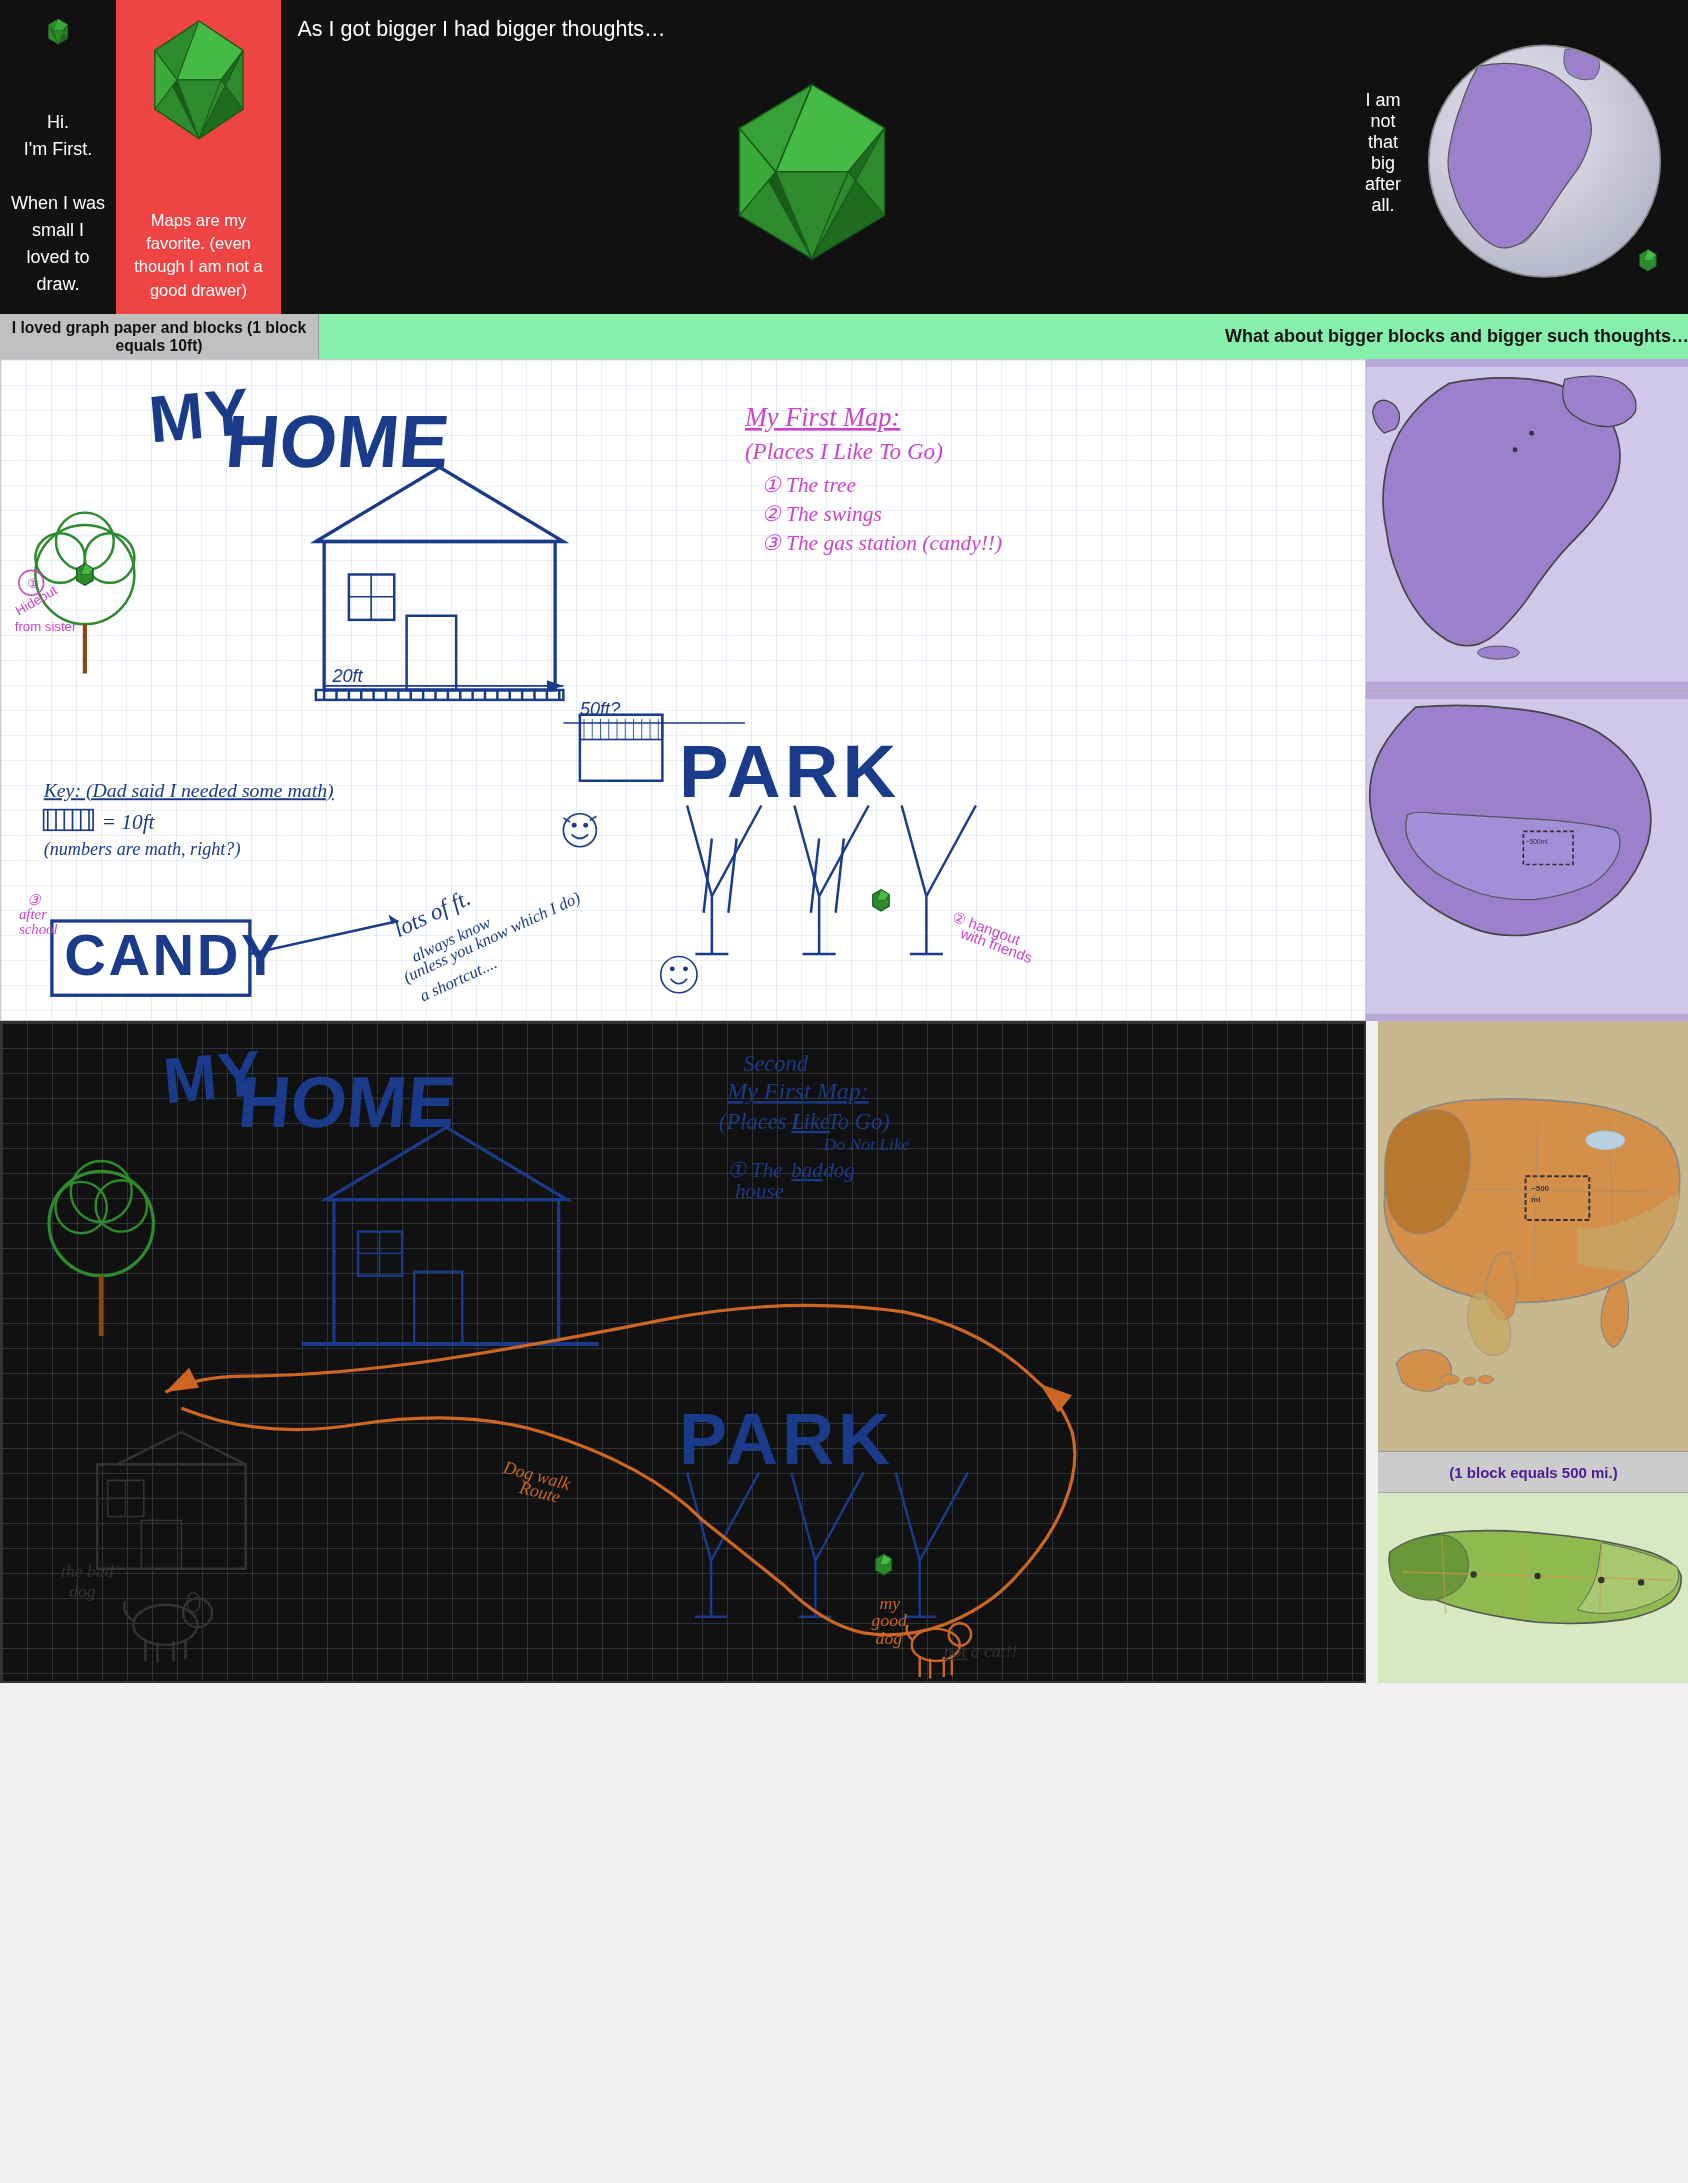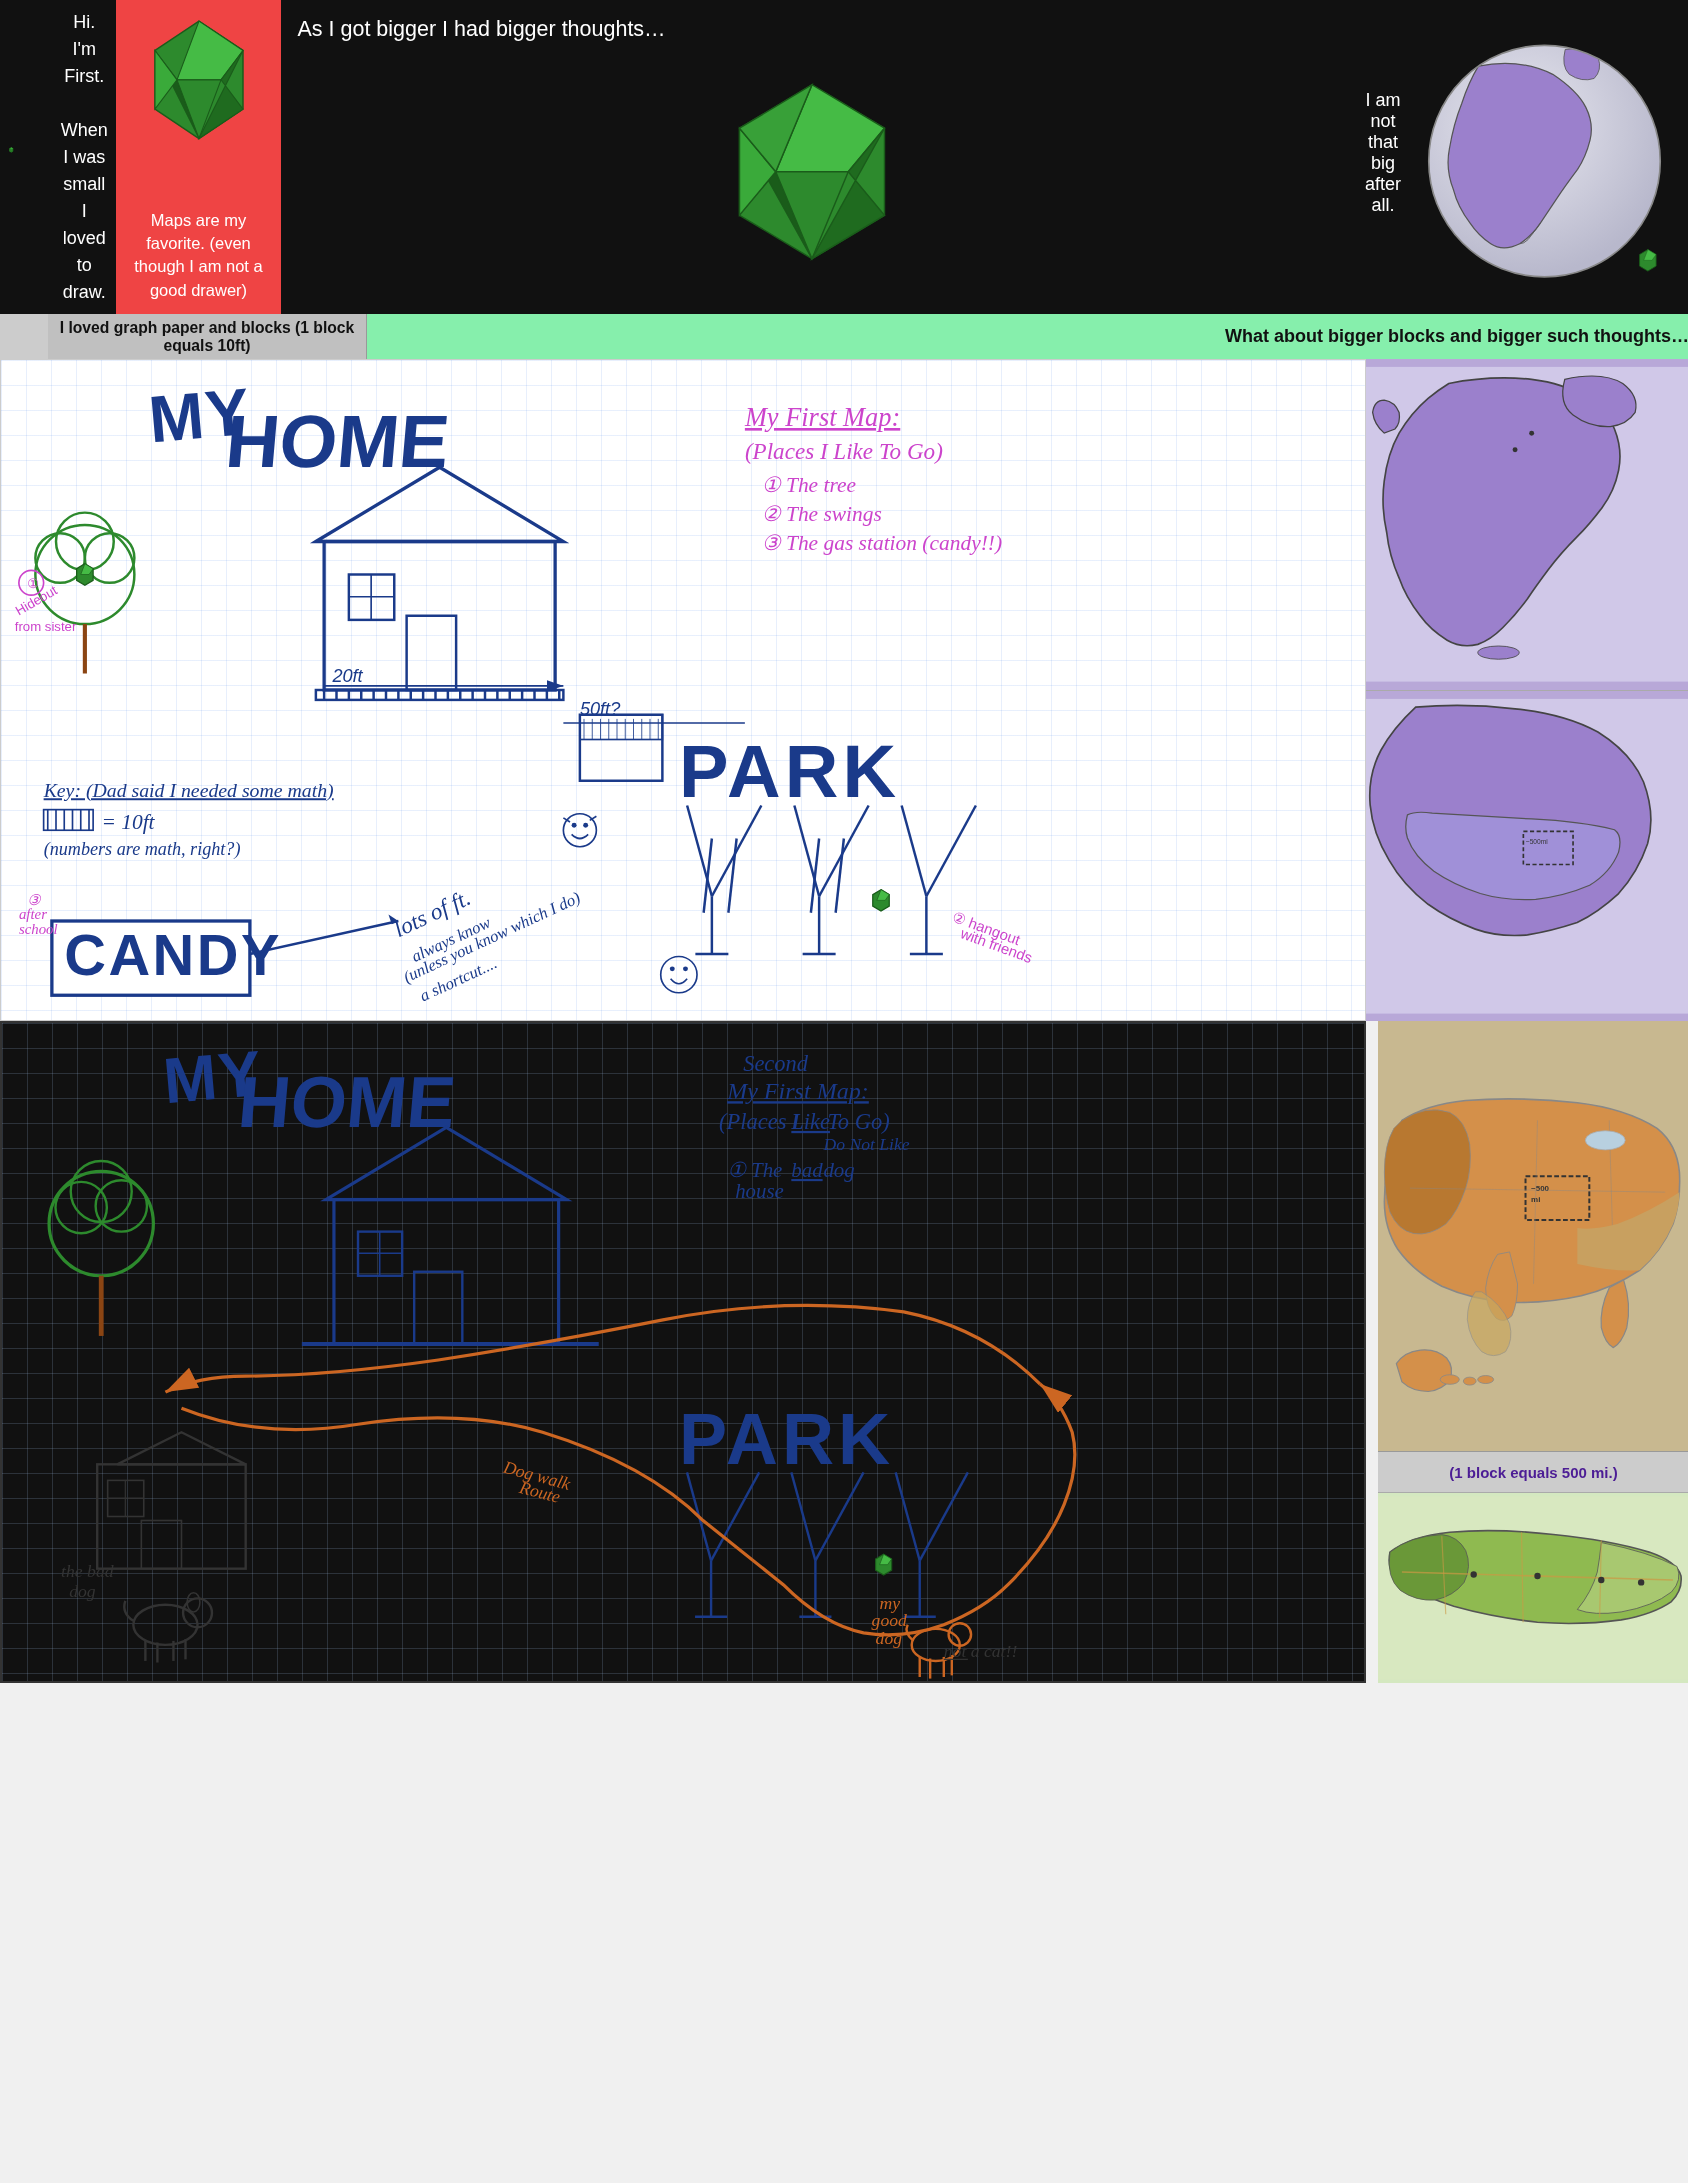--- a/index.html
+++ b/index.html
@@ -16,21 +16,21 @@
       display: flex;
       width: 100%;
       height: 314px;
       background: #fff;
     }
 
     .panel-pete {
       width: 116px;
       background: #111;
       display: flex;
-      flex-direction: row;
+      flex-direction: column;
       align-items: center;
       justify-content: flex-start;
       padding: 16.5px 8.3px;
       flex-shrink: 0;
       gap: 46px;
     }
 
     .pete-gem {
       width: 58px;
       height: 58px;
@@ -126,21 +126,20 @@
     }
 
     .caption-left {
       width: 319px;
       background: #c0c0c0;
       display: flex;
       align-items: center;
       justify-content: flex-end;
       border-right: 1.7px solid #999;
       flex-shrink: 0;
-      margin-left: 48px;
     }
 
     .caption-left-text {
       font-size: 15.7px;
       font-weight: bold;
       text-align: center;
       color: #111;
     }
 
     .caption-right {

